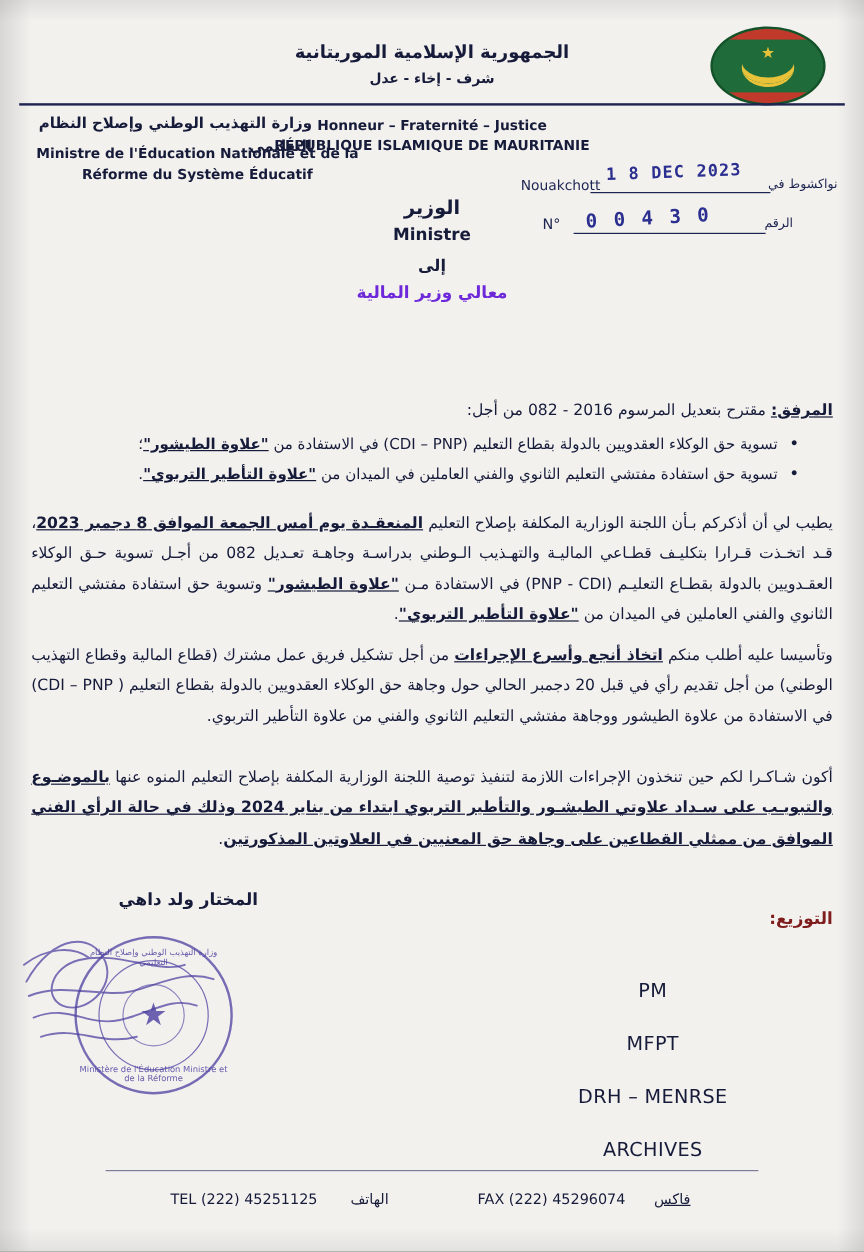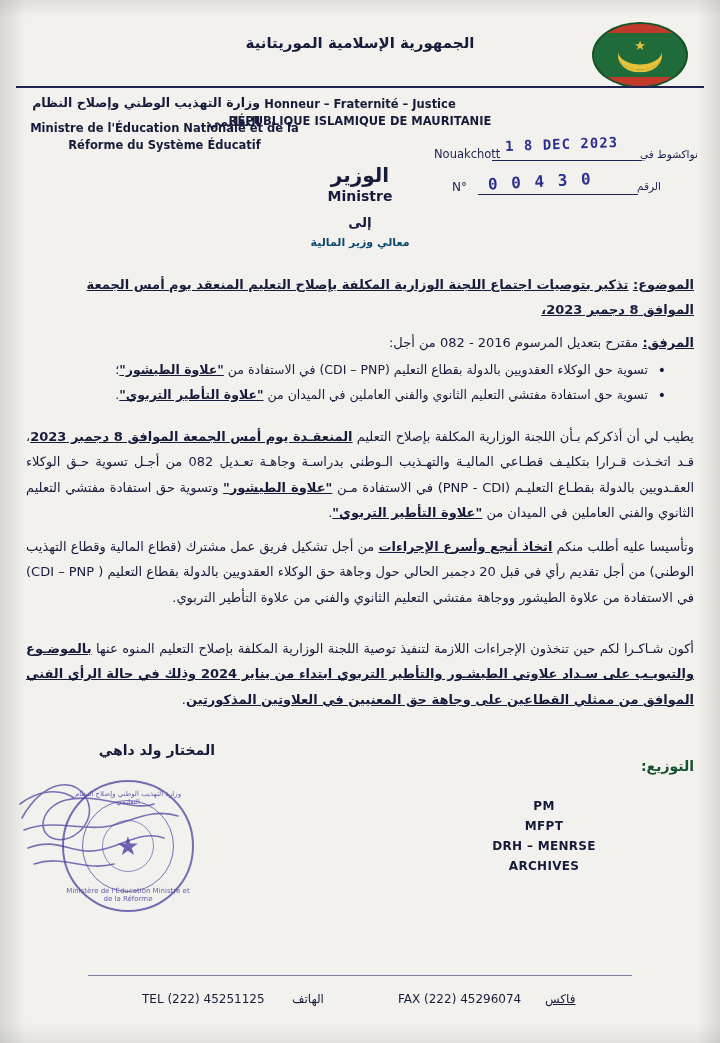--- a/index.html
+++ b/index.html
@@ -132,21 +132,21 @@
     font-size: 11.5px;
     font-weight: bold;
     color: #161b3a;
     line-height: 1.5;
   }
   .minister-ar {
     position: absolute;
     left: 0; right: 0;
     top: 163px;
     text-align: center;
-    font-size: 20px;
+    font-size: 16px;
     font-weight: bold;
     direction: rtl;
     color: #161b3a;
   }
   .minister-fr {
     position: absolute;
     left: 0; right: 0;
     top: 188px;
     text-align: center;
     font-size: 14px;
@@ -234,23 +234,23 @@
     font-size: 13.5px;
     font-weight: bold;
     color: #161b3a;
   }
   .to-who {
     position: absolute;
     left: 0; right: 0;
     top: 236px;
     text-align: center;
     direction: rtl;
-    font-size: 11px;
-    font-weight: bold;
-    color: #0c4a6e;
+    font-size: 14px;
+    font-weight: bold;
+    color: #6d28d9;
   }
 
   
   .body-block {
     position: absolute;
     left: 26px;
     right: 26px;
     direction: rtl;
     text-align: justify;
     font-size: 13px;
@@ -356,38 +356,39 @@
   }
 
   
   .dist-title {
     position: absolute;
     right: 26px;
     top: 758px;
     direction: rtl;
     font-size: 14px;
     font-weight: bold;
-    color: #14532d;
+    color: #7f1d1d;
   }
   .dist-list {
     position: absolute;
     right: 26px;
     top: 796px;
     width: 300px;
     text-align: center;
     list-style: none;
     margin: 0;
     padding: 0;
   }
   .dist-list li {
-    font-size: 12px;
-    font-weight: bold;
+    font-size: 16px;
+    font-weight: normal;
     line-height: 1.68;
     color: #161b3a;
     letter-spacing: .3px;
+    margin-top: 17px;
   }
 
   
   .footer-rule {
     position: absolute;
     left: 88px;
     right: 88px;
     top: 975px;
     height: 1px;
     background: #7b7f9c;
@@ -424,20 +425,21 @@
     text-decoration: underline;
   }
 </style>
 </head>
 <body>
 
 <div class="page">
   <div class="paper-shade"></div>
 
   <div class="hdr-ar-top">الجمهورية الإسلامية الموريتانية</div>
+  <div class="hdr-ar-sub">شرف - إخاء - عدل</div>
 
   <div class="emblem">
     <div class="oval">
       <div class="band-top"></div>
       <div class="crescent"></div>
       <div class="star">★</div>
       <div class="band-bot"></div>
     </div>
   </div>
 
@@ -459,25 +461,20 @@
   <div class="date-underline"></div>
 
   <div class="num-label">N°</div>
   <div class="num-value">0 0 4 3 0</div>
   <div class="num-ar">الرقم</div>
   <div class="num-underline"></div>
 
   <div class="to-ar">إلى</div>
   <div class="to-who">معالي وزير المالية</div>
 
-  <div class="body-block subject">
-    <span class="lbl">الموضوع:</span>
-    <span class="u">تذكير بتوصيات اجتماع اللجنة الوزارية المكلفة بإصلاح التعليم المنعقد يوم أمس الجمعة</span><br>
-    <span class="u">الموافق 8 دجمبر 2023،</span>
-  </div>
 
   <div class="body-block attach">
     <span class="lbl">المرفق:</span>
     <span>مقترح بتعديل المرسوم 2016 - 082 من أجل:</span>
     <ul class="bullets">
       <li>
         <span>تسوية حق الوكلاء العقدويين بالدولة بقطاع التعليم (CDI – PNP) في الاستفادة من </span><span class="u b">"علاوة الطيشور"</span><span>؛</span>
       </li>
       <li>
         <span>تسوية حق استفادة مفتشي التعليم الثانوي والفني العاملين في الميدان من </span><span class="u b">"علاوة التأطير التربوي"</span><span>.</span>

